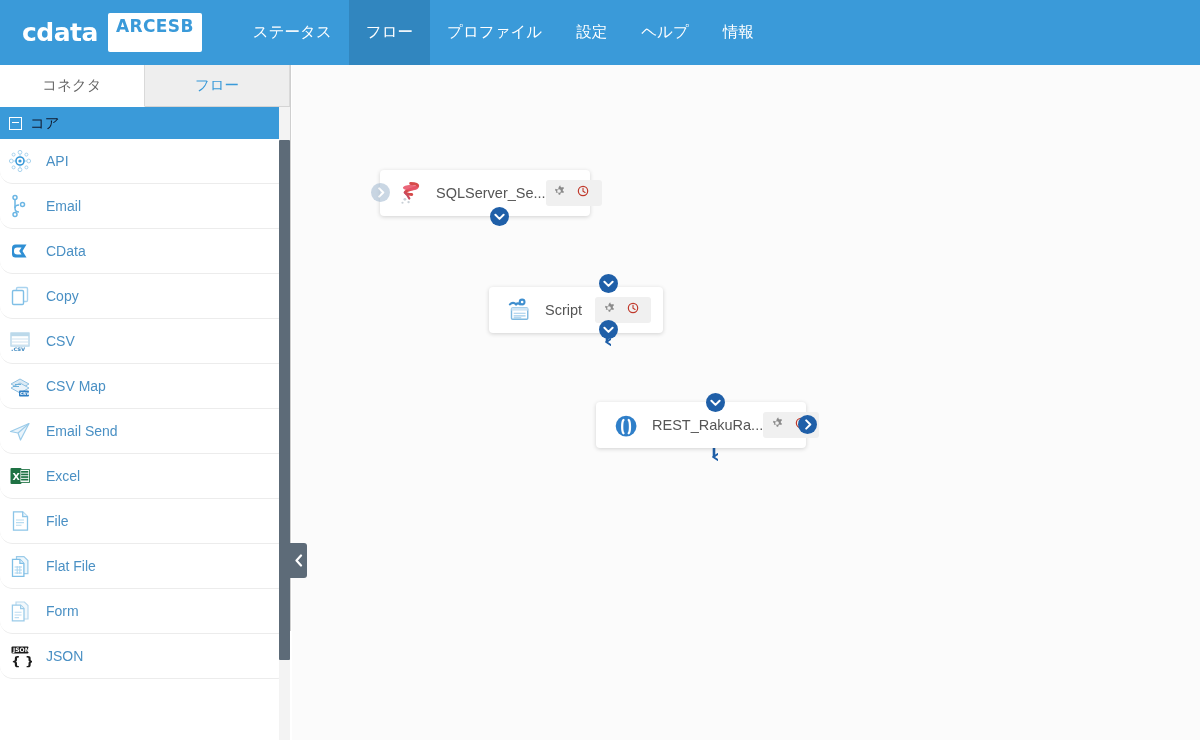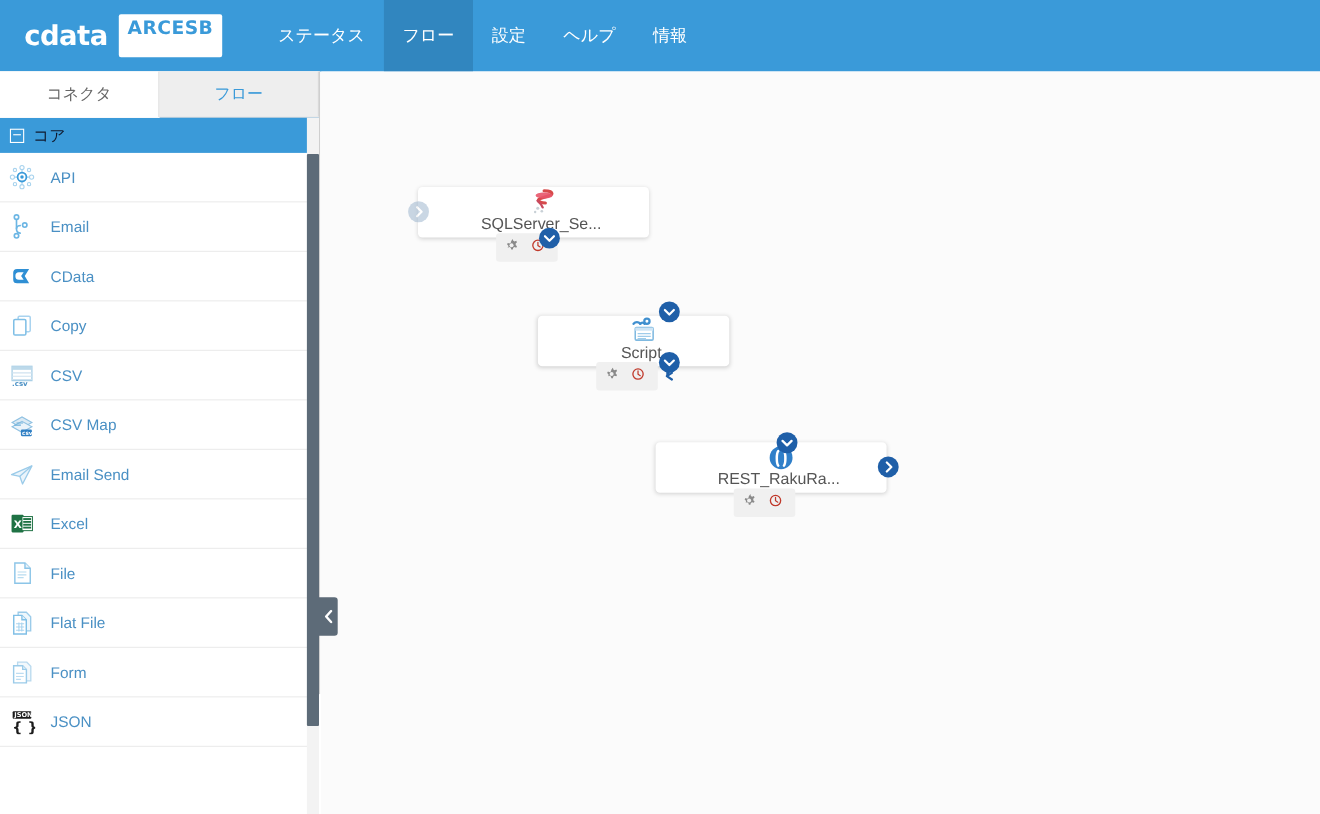--- a/index.html
+++ b/index.html
@@ -103,20 +103,21 @@
     height: 601px;
     overflow: hidden;
     position: relative;
   }
   .conn-item {
     height: 45px;
     display: flex; align-items: center;
     border-bottom: 1px solid #ececec;
     padding-left: 8px;
     cursor: pointer;
+    border-radius: 13px;
   }
   .conn-item .label {
     font-size: 14px;
     color: #4a90c4;
     margin-left: 14px;
   }
   .cicon {
     width: 24px; height: 24px;
     flex: none;
     display: flex; align-items: center; justify-content: center;
@@ -160,21 +161,20 @@
     width: 908px; height: 675px;
   }
   .node {
     position: absolute;
     background: #ffffff;
     border-radius: 4px;
     box-shadow: 0 1px 4px rgba(0,0,0,0.17);
     display: flex; align-items: center;
     height: 46px;
     z-index: 4;
-    flex-direction: column;
   }
   .node-icon {
     width: 26px; height: 26px;
     margin-left: 16px;
     flex: none;
     display: flex; align-items: center; justify-content: center;
   }
   .node-title {
     font-size: 14.5px;
     color: #555555;
@@ -213,20 +213,21 @@
 <body>
 
 <div id="topnav">
   <div id="logo-wrap">
     <span class="logo-cdata">cdata</span>
     <span class="logo-badge">ARCESB</span>
   </div>
   <div id="navitems" style="display:flex;height:65px;">
       <div class="navitem">ステータス</div>
       <div class="navitem active">フロー</div>
+      <div class="navitem">プロファイル</div>
       <div class="navitem">設定</div>
       <div class="navitem">ヘルプ</div>
       <div class="navitem">情報</div>
     </div>
 </div>
 
 <div id="sidebar">
   <div id="side-tabs">
       <div class="side-tab active">コネクタ</div>
       <div class="side-tab">フロー</div>

